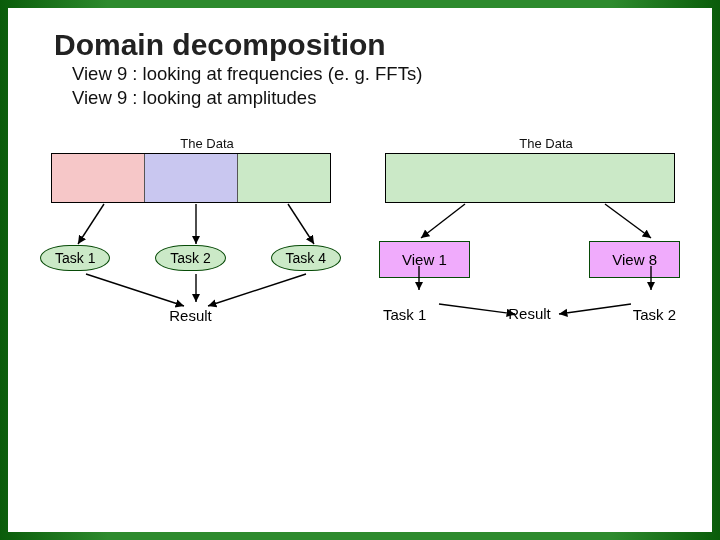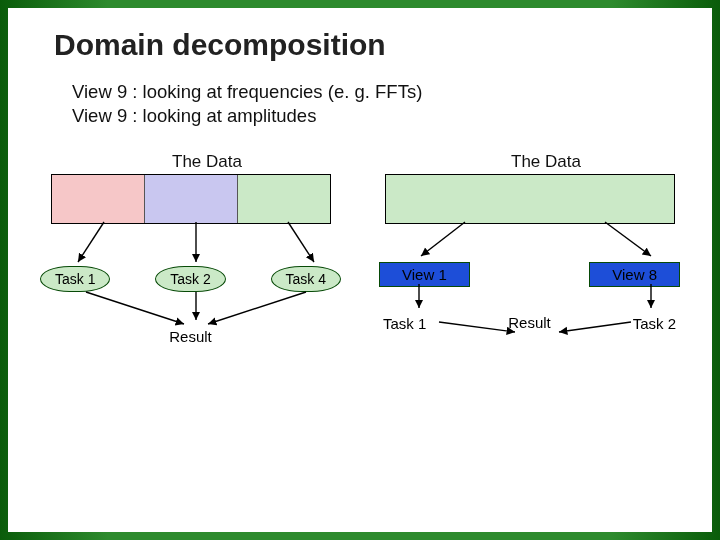--- a/index.html
+++ b/index.html
@@ -14,21 +14,20 @@
   .slide {
     position: absolute;
     top: 8px; left: 8px; right: 8px; bottom: 8px;
     background: #ffffff;
     padding: 20px 28px;
   }
   .title {
     font-size: 30px;
     font-weight: bold;
     color: #222;
-    margin-bottom: 18px;
     padding-left: 18px;
   }
   .body-text {
     font-size: 18.5px;
     line-height: 1.3;
     color: #111;
     margin-bottom: 20px;
   }
   .indent { padding-left: 36px; }
   .diagram-row {
@@ -36,21 +35,21 @@
     gap: 30px;
     align-items: flex-start;
     padding-top: 4px;
   }
   .diagram {
     flex: 1;
     position: relative;
     text-align: center;
   }
   .diag-label {
-    font-size: 17px;
+    font-size: 13px;
     color: #111;
     display: inline-block;
     margin-bottom: 2px;
     margin-left: 33px;
   }
   .databox {
     display: flex;
     border: 1.5px solid #000;
     height: 50px;
     width: 280px;
@@ -82,23 +81,23 @@
     padding: 4px 14px;
     font-size: 14px;
     position: relative;
   }
   .result {
     display: inline-block;
     margin-top: 36px;
     font-size: 15px;
   }
   .view {
-    background: #1d4ed8;
+    background: #f0abfc;
     border: 1.5px solid #074a07;
-    padding: 3px 22px;
+    padding: 9px 22px;
     font-size: 15px;
   }
   
   svg.overlay {
     position: absolute;
     top: 0; left: 0;
     pointer-events: none;
   }
 </style>
 </head>

